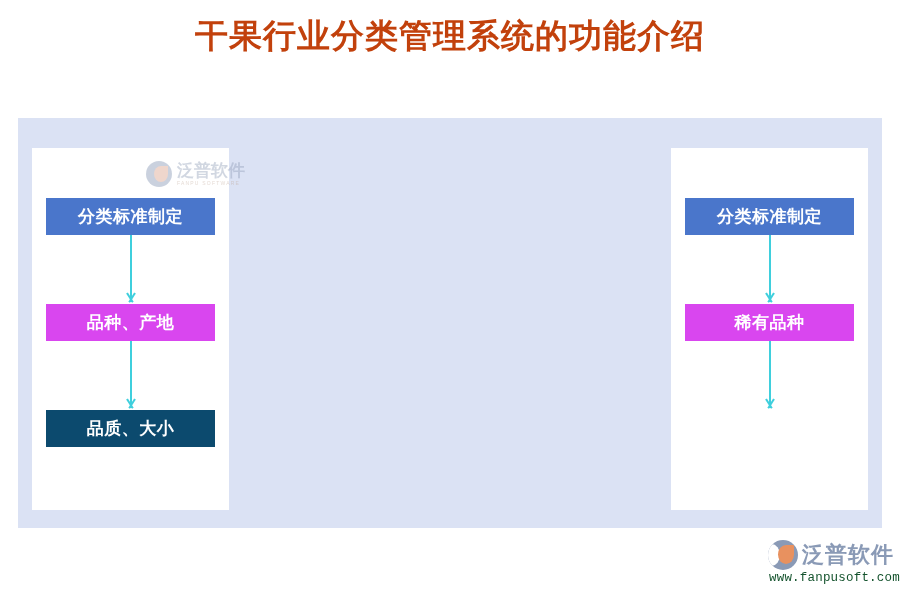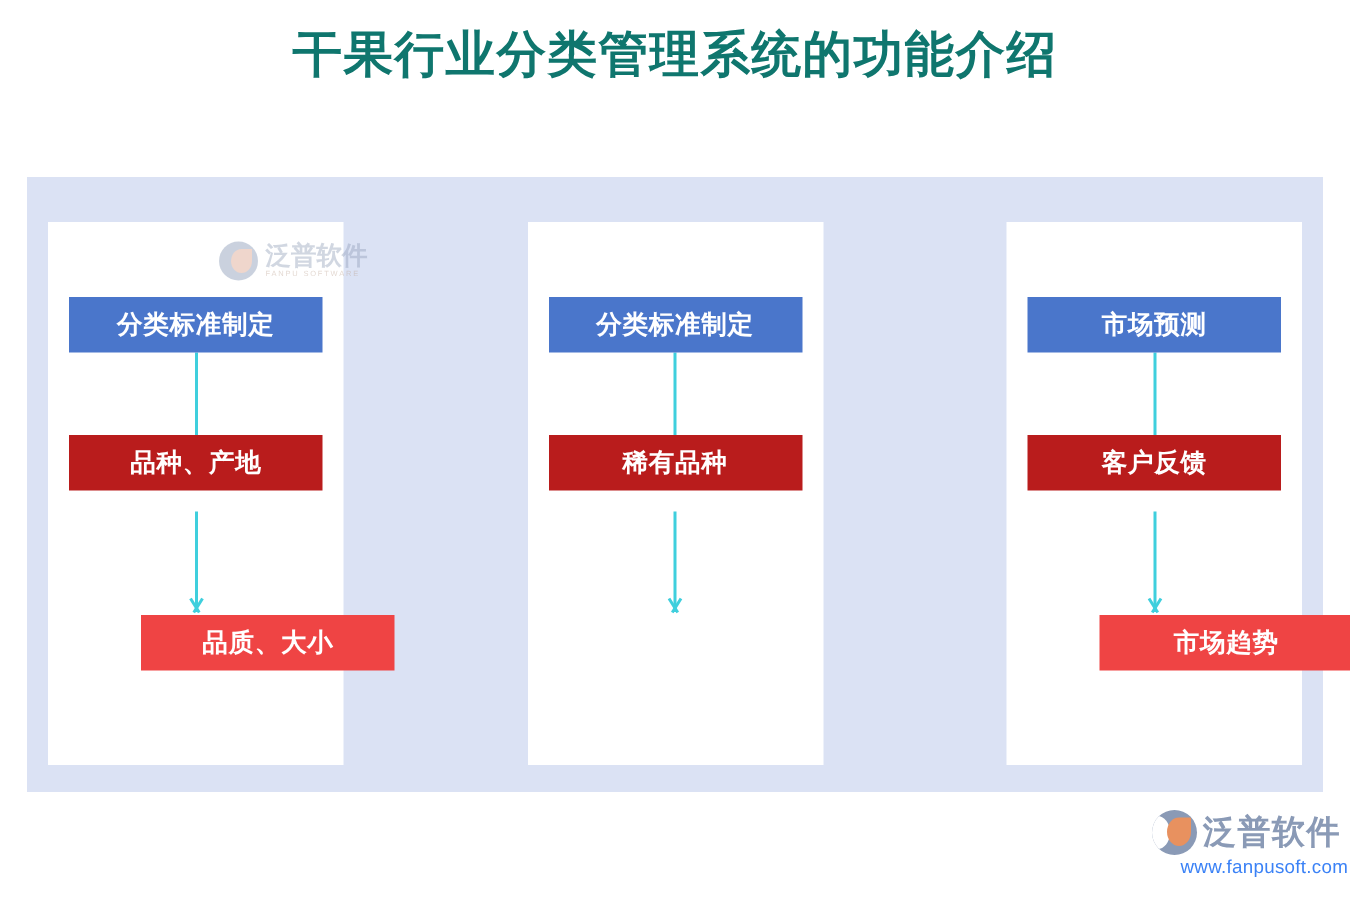--- a/index.html
+++ b/index.html
@@ -18,21 +18,21 @@
   
   .page-title {
     position: absolute;
     top: 14px;
     left: 0;
     width: 900px;
     text-align: center;
     font-family: "Liberation Serif", "DejaVu Serif", serif;
     font-size: 33px;
     font-weight: 700;
-    color: #0f766e;
+    color: #c2410c;
     letter-spacing: 1px;
     white-space: nowrap;
   }
 
   
   .panel {
     position: absolute;
     left: 18px;
     top: 118px;
     width: 864px;
@@ -73,27 +73,26 @@
     color: #ffffff;
     white-space: nowrap;
     letter-spacing: 0.5px;
     z-index: 3;
   }
   .node.head {
     top: 50px;
     background: #4a76cb;
   }
   .node.mid {
-    top: 142px;
-    background: #b91c1c;
+    top: 156px;
+    background: #d946ef;
   }
   .node.last {
     top: 262px;
-    background: #ef4444;
-    margin-left: 48px;
+    background: #0c4a6e;
   }
 
   
   .arrow {
     position: absolute;
     left: 50%;
     width: 14px;
     margin-left: -7px;
     z-index: 2;
   }
@@ -233,26 +232,26 @@
   }
   .brand-cn {
     font-size: 22px;
     font-weight: 700;
     color: #8a9ab6;
     letter-spacing: 1px;
     white-space: nowrap;
   }
   .brand-url {
     font-size: 12.5px;
-    color: #3b82f6;
+    color: #14532d;
     letter-spacing: 0.2px;
     margin-top: 1px;
-    margin-left: 19px;
-    white-space: nowrap;
-    font-family: Liberation Sans, sans-serif;
+    margin-left: 1px;
+    white-space: nowrap;
+    font-family: Liberation Mono, monospace;
   }
 </style>
 </head>
 <body>
 
 <div class="page-title">干果行业分类管理系统的功能介绍</div>
 
 <div class="panel"></div>
 
 <div class="cards">
@@ -278,33 +277,20 @@
       <span class="head-v"></span>
     </div>
     <div class="node mid">稀有品种</div>
     <div class="arrow a2">
       <span class="shaft"></span>
       <span class="head-v"></span>
     </div>
   </div>
 
 
-  <div class="card">
-    <div class="node head">市场预测</div>
-    <div class="arrow a1">
-      <span class="shaft"></span>
-      <span class="head-v"></span>
-    </div>
-    <div class="node mid">客户反馈</div>
-    <div class="arrow a2">
-      <span class="shaft"></span>
-      <span class="head-v"></span>
-    </div>
-    <div class="node last">市场趋势</div>
-  </div>
 
 </div>
 
 <div class="watermark">
   <span class="wm-mark"></span>
   <span class="wm-text">
     <span class="wm-cn">泛普软件</span>
     <span class="wm-en">FANPU SOFTWARE</span>
   </span>
 </div>

